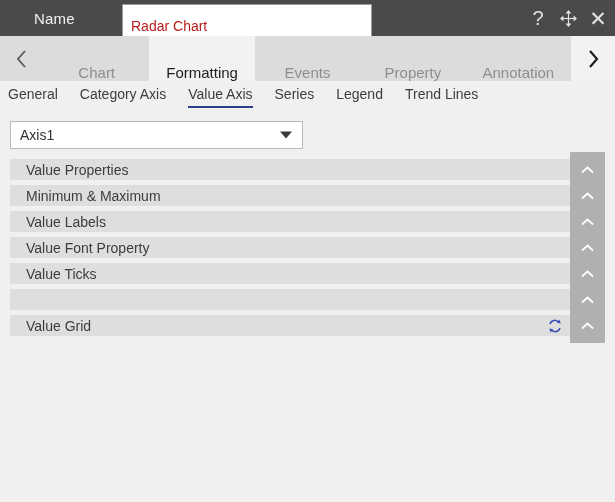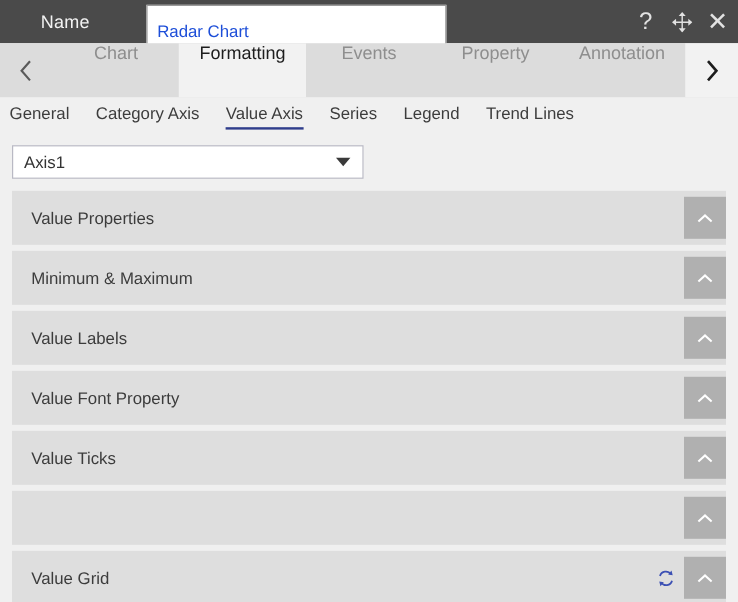--- a/index.html
+++ b/index.html
@@ -34,21 +34,21 @@
     position: absolute;
     left: 122px;
     top: 4px;
     width: 250px;
     height: 43px;
     box-sizing: border-box;
     background: #ffffff;
     border: 1px solid #9a9a9a;
     font-family: "Liberation Sans", sans-serif;
     font-size: 14px;
-    color: #1d4ed8;
+    color: #b91c1c;
     padding: 0 8px;
     outline: none;
   }
   .titlebar-actions {
     position: absolute;
     right: 6px;
     top: 0;
     height: 36px;
     display: flex;
     align-items: center;
@@ -94,21 +94,21 @@
     color: #5a5a5a;
   }
   .tab-arrow.right {
     background: #f2f2f2;
     color: #1d1d1d;
   }
   .tab-arrow svg { display:block; }
   .tab {
     flex: 1 1 0;
     display: flex;
-    align-items: flex-start;
+    align-items: flex-end;
     justify-content: center;
     font-size: 15px;
     color: #8e8e8e;
     cursor: pointer;
     white-space: nowrap;
     padding: 0 4px;
   }
   .tab.active {
     background: #f2f2f2;
     color: #1d1d1d;
@@ -168,21 +168,21 @@
     border-right: 6px solid transparent;
     border-top: 7px solid #3a3a3a;
   }
 
   
   .panels {
     padding: 0 10px 0 10px;
   }
   .panel {
     position: relative;
-    height: 45px;
+    height: 21px;
     background: #dedede;
     margin-bottom: 5px;
     display: flex;
     align-items: center;
   }
   .panel-title {
     font-size: 14px;
     color: #3c3c3c;
     padding-left: 16px;
     white-space: nowrap;

